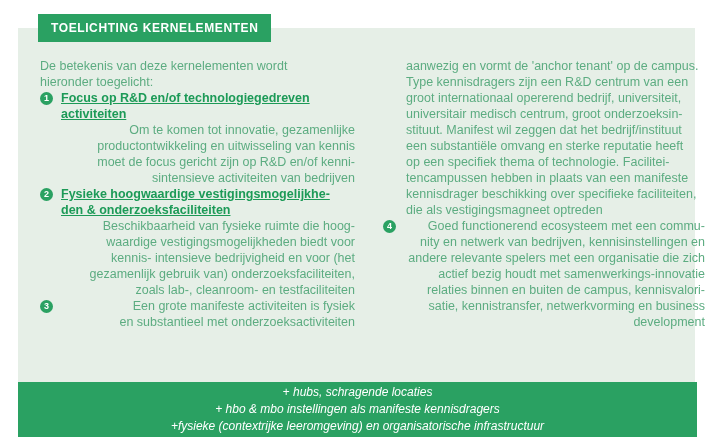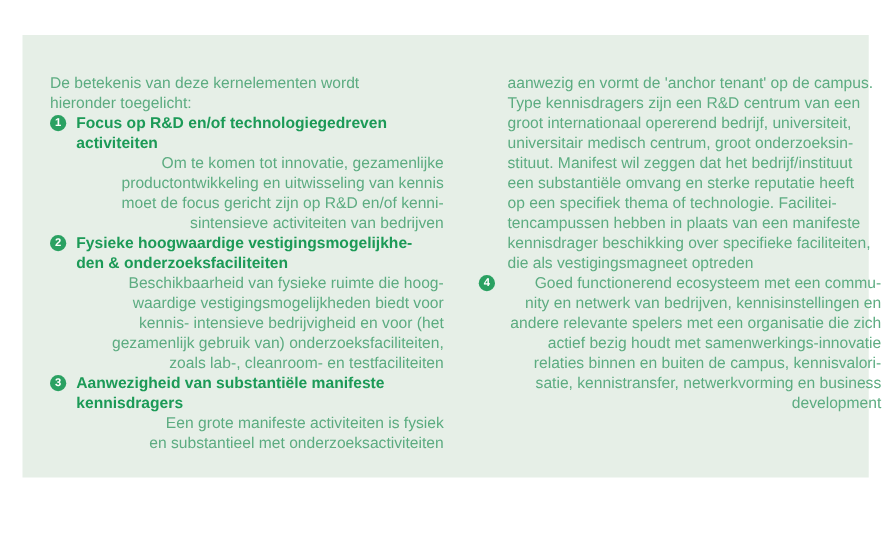--- a/index.html
+++ b/index.html
@@ -46,21 +46,21 @@
     left:0; top:2px;
     width:13px; height:13px;
     border-radius:50%;
     background:#2aa162;
     color:#ffffff;
     font-size:9px;
     font-weight:bold;
     text-align:center;
     line-height:13px;
   }
-  .item-title { font-weight:bold; color:#1c9a57; white-space:pre-line; }
+  .item-title { font-weight:bold; color:#1c9a57; white-space:pre-line;text-decoration:underline; }
   .item-body  { white-space:pre-line;text-align:right; }
   .footer {
     position:absolute;
     left:18px; top:382px;
     width:679px; height:55px;
     background:#2aa162;
     color:#ffffff;
     font-style:italic;
     font-size:12px;
     line-height:17px;
@@ -71,20 +71,21 @@
     white-space:pre-line;
   }
 </style>
 </head>
 <body>
 
 <div class="page">
 
   <div class="panel"></div>
 
+  <div class="badge">TOELICHTING KERNELEMENTEN</div>
 
   <div class="col col-left">
     <div class="intro">De betekenis van deze kernelementen wordt
 hieronder toegelicht:</div>
 
     <div class="item">
       <span class="num">1</span>
       <div class="item-title">Focus op R&amp;D en/of technologiegedreven
 activiteiten</div>
       <div class="item-body">Om te komen tot innovatie, gezamenlijke
@@ -99,22 +100,20 @@
 den &amp; onderzoeksfaciliteiten</div>
       <div class="item-body">Beschikbaarheid van fysieke ruimte die hoog-
 waardige vestigingsmogelijkheden biedt voor
 kennis- intensieve bedrijvigheid en voor (het
 gezamenlijk gebruik van) onderzoeksfaciliteiten,
 zoals lab-, cleanroom- en testfaciliteiten</div>
     </div>
 
     <div class="item">
       <span class="num">3</span>
-      <div class="item-title">Aanwezigheid van substantiële manifeste
-kennisdragers</div>
       <div class="item-body">Een grote manifeste activiteiten is fysiek
 en substantieel met onderzoeksactiviteiten</div>
     </div>
   </div>
 
   <div class="col col-right">
     <div class="cont">aanwezig en vormt de 'anchor tenant' op de campus.
 Type kennisdragers zijn een R&amp;D centrum van een
 groot internationaal opererend bedrijf, universiteit,
 universitair medisch centrum, groot onderzoeksin-
@@ -130,14 +129,17 @@
       <div class="item-body">Goed functionerend ecosysteem met een commu-
 nity en netwerk van bedrijven, kennisinstellingen en
 andere relevante spelers met een organisatie die zich
 actief bezig houdt met samenwerkings-innovatie
 relaties binnen en buiten de campus, kennisvalori-
 satie, kennistransfer, netwerkvorming en business
 development</div>
     </div>
   </div>
 
+  <div class="footer">+ hubs, schragende locaties
++ hbo &amp; mbo instellingen als manifeste kennisdragers
++fysieke (contextrijke leeromgeving) en organisatorische infrastructuur</div>
 
 </div>
 
 </body></html>

